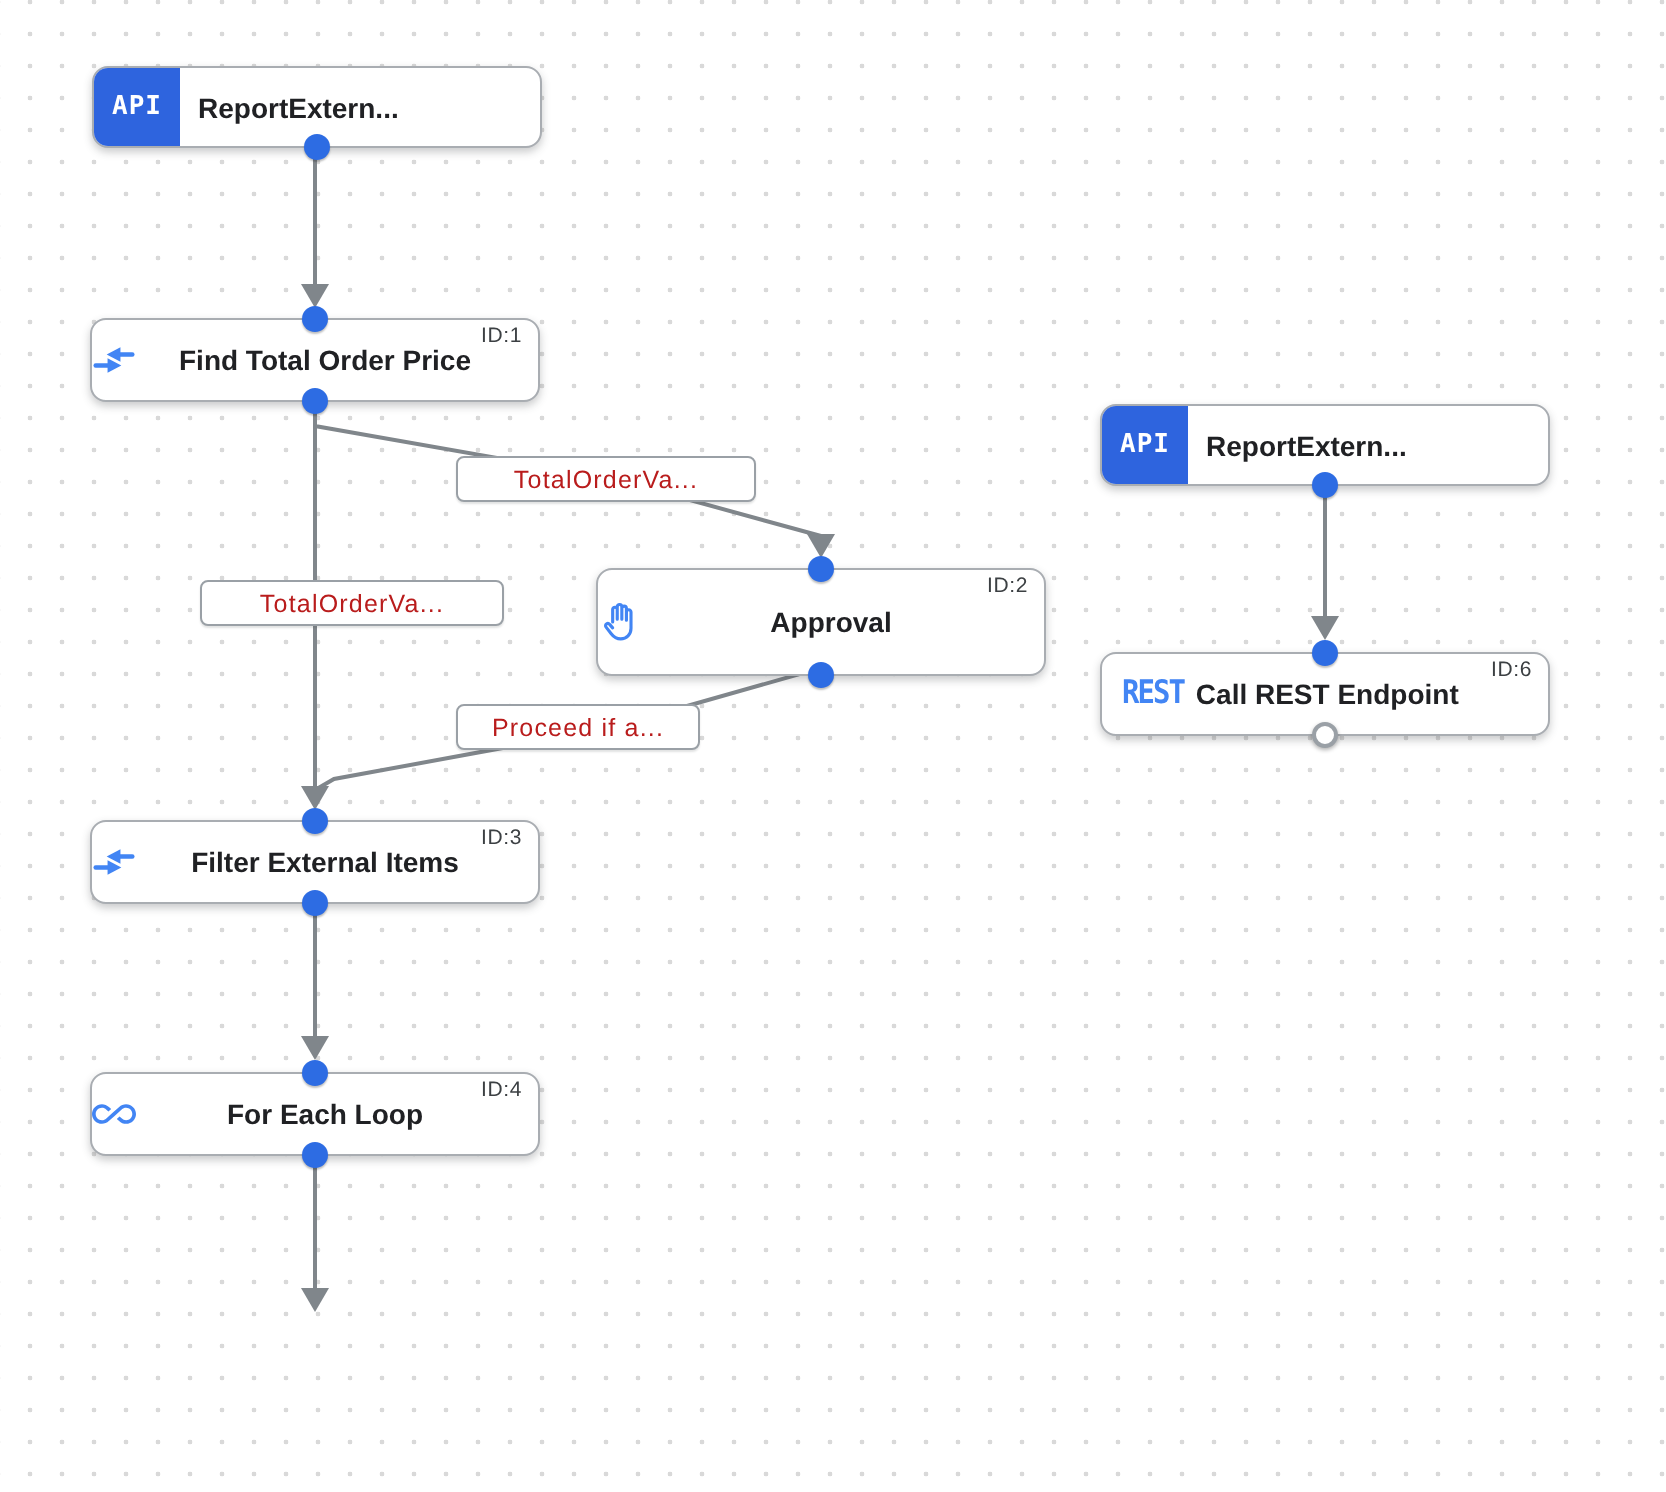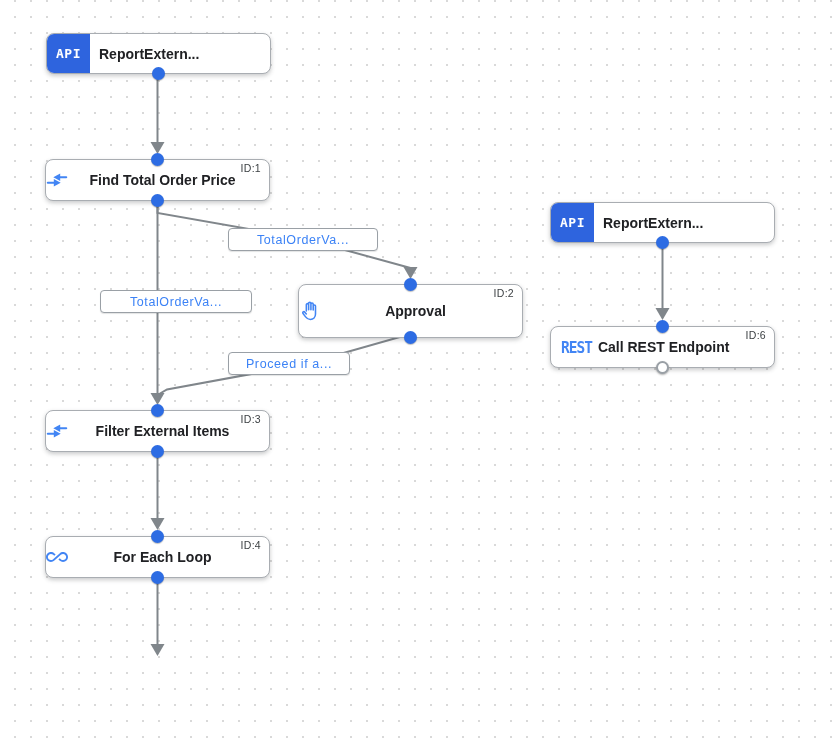--- a/index.html
+++ b/index.html
@@ -22,21 +22,21 @@
   .edge-label {
     position: absolute;
     z-index: 2;
     height: 23px;
     background: #ffffff;
     border: 1px solid #9aa0a6;
     border-radius: 4px;
     display: flex; align-items: center; justify-content: center;
     font-size: 12.5px;
     letter-spacing: 0.6px;
-    color: #3b82f6;
+    color: #b91c1c;
     box-shadow: 0 1px 1px rgba(60,64,67,.15);
   }
 
   
   .node {
     position: absolute;
     z-index: 3;
     width: 225px; height: 42px;
     background: #ffffff;
     border: 1px solid #a9adb2;

